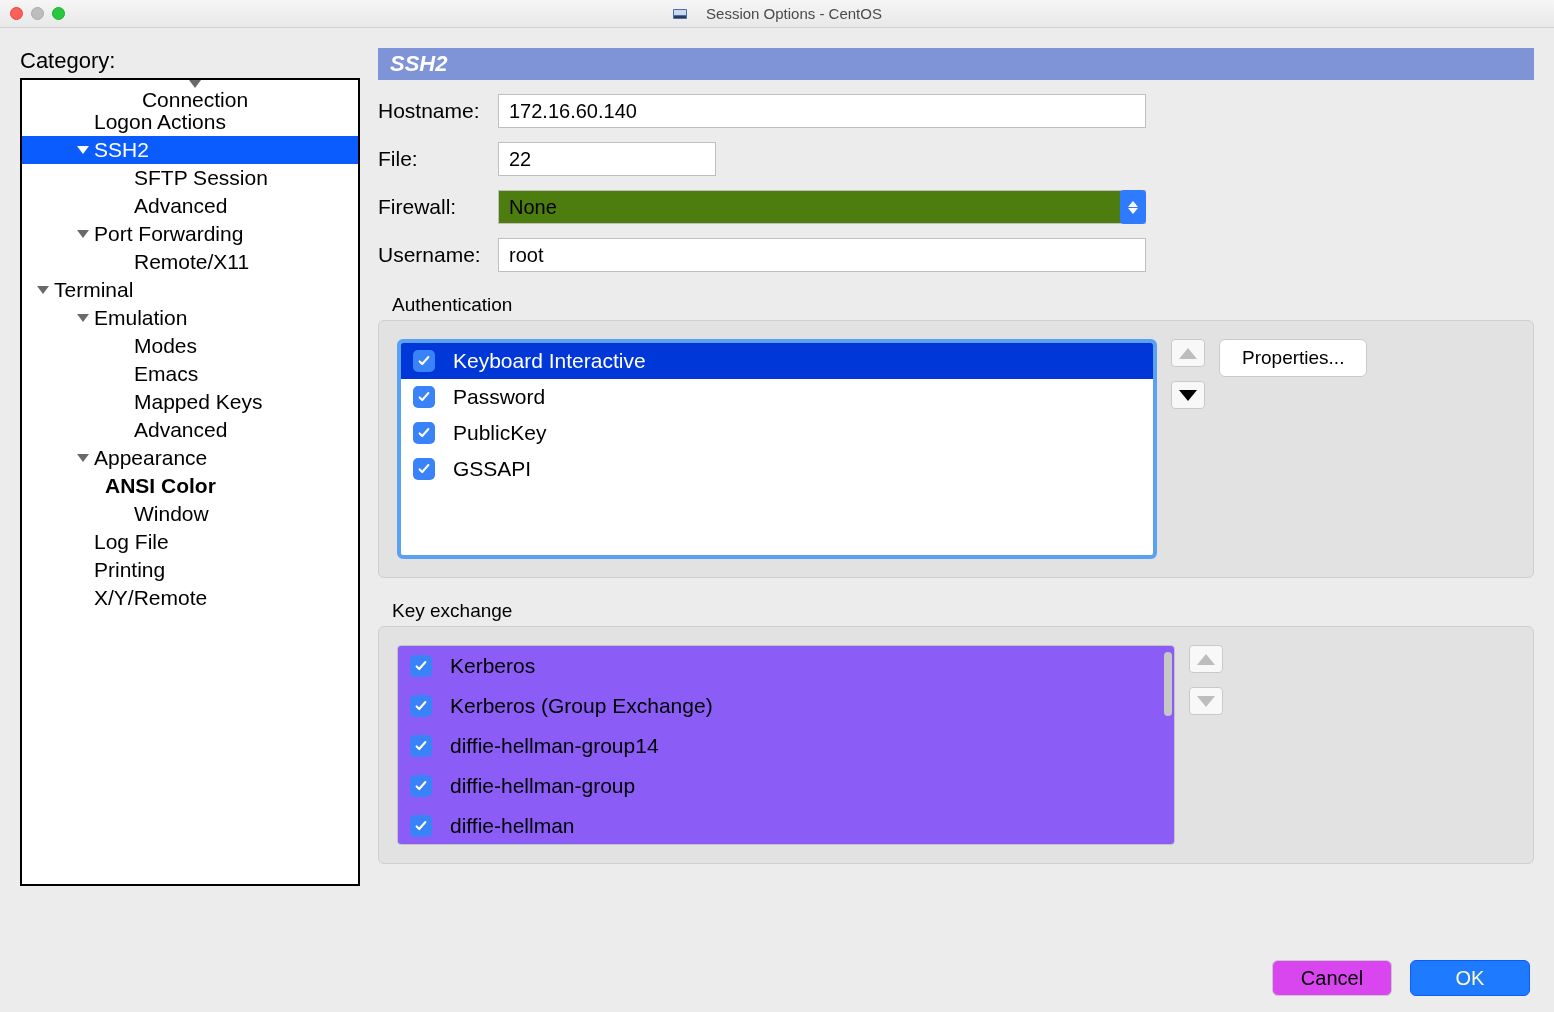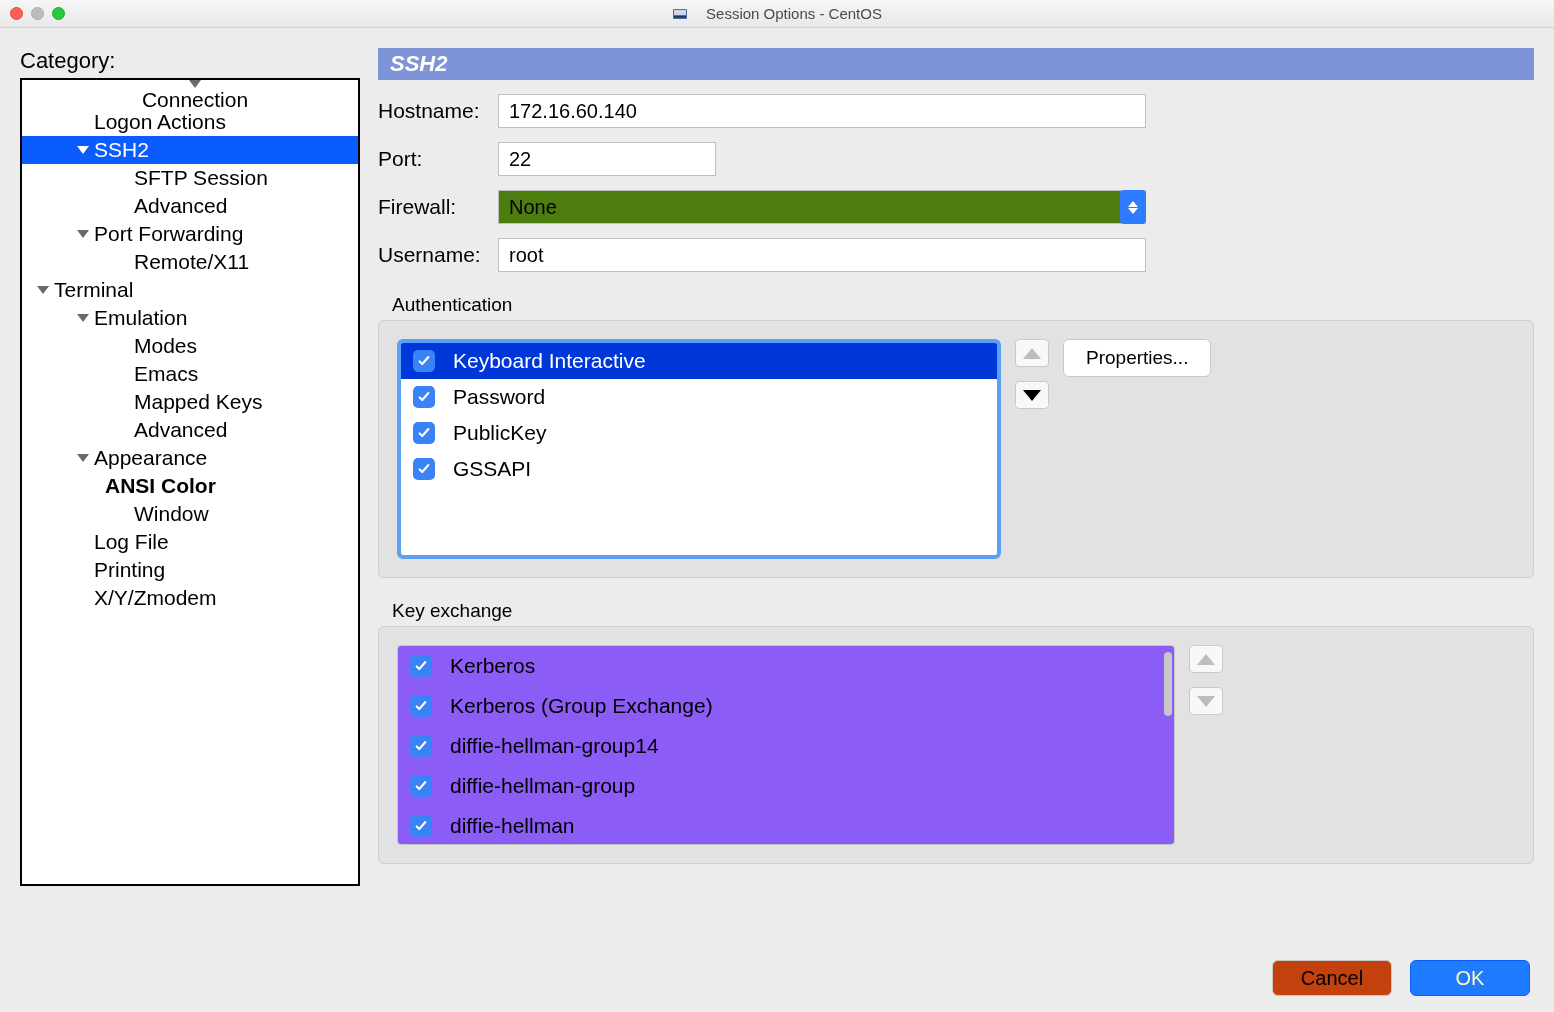--- a/index.html
+++ b/index.html
@@ -80,21 +80,21 @@
   .cap-down { border-top:6px solid #fff; }
 
   .group { margin-top:22px; position:relative; }
   .group-label { font-size:19px; margin-left:14px; margin-bottom:4px; }
   .group-box {
     background:#e2e2e2; border:1px solid #cfcfcf; border-radius:6px;
     padding:18px; display:flex; align-items:flex-start; gap:14px;
   }
   .auth-list {
     border:4px solid #5aa0f3; border-radius:6px; background:#fff;
-    width:604px; height:220px; overflow:hidden;
+    width:760px; height:220px; overflow:hidden;
   }
   .kex-list {
     border:1px solid #c3c3c3; border-radius:4px; background:#8b5cf6;
     width:778px; height:200px; overflow:auto; position:relative;
   }
   .list-row { display:flex; align-items:center; height:36px; padding:0 12px; gap:18px; font-size:21px; }
   .list-row.sel { background:#0037d8; color:#fff; }
   .kex-list .list-row { height:40px; }
   .chk {
     width:22px; height:22px; border-radius:5px; background:#3a82f7;
@@ -121,21 +121,21 @@
     background:#c7c7c7; border-radius:4px;
   }
 
   .footer {
     position:absolute; bottom:16px; right:24px; display:flex; gap:18px;
   }
   .btn {
     min-width:120px; height:36px; border-radius:6px; font-size:20px;
     display:flex; align-items:center; justify-content:center;
   }
-  .btn-cancel { background:#c2410c; border:1px solid #c9c9c9; }
+  .btn-cancel { background:#d946ef; border:1px solid #c9c9c9; }
   .btn-ok { background:#1e7bff; color:#fef9c3; border:1px solid #0a5cff; }
 </style>
 </head>
 <body>
 
 <div class="titlebar">
   <div class="traffic-lights">
     <div class="tl red"></div>
     <div class="tl yellow"></div>
     <div class="tl green"></div>
@@ -234,35 +234,35 @@
         <div class="tree-row" style="padding-left: 50px;">
           <span class="tree-arrow"></span>
           <span>Log File</span>
         </div>
         <div class="tree-row" style="padding-left: 50px;">
           <span class="tree-arrow"></span>
           <span>Printing</span>
         </div>
         <div class="tree-row" style="padding-left: 50px;">
           <span class="tree-arrow"></span>
-          <span>X/Y/Zmodem</span>
+          <span>X/Y/Remote</span>
         </div>
       </div>
   </div>
 
   <div class="right-col">
     <div class="panel-title">SSH2</div>
 
     <div class="form-row">
       <div class="form-label">Hostname:</div>
       <input class="txt host" value="172.16.60.140" style="">
     </div>
 
     <div class="form-row">
-      <div class="form-label">Port:</div>
+      <div class="form-label">File:</div>
       <input class="txt port" value="22" style="">
     </div>
 
     <div class="form-row">
       <div class="form-label">Firewall:</div>
       <div class="select-wrap">
         <div class="select-field">
             <span>None</span>
           </div>
         <div class="select-caps">

